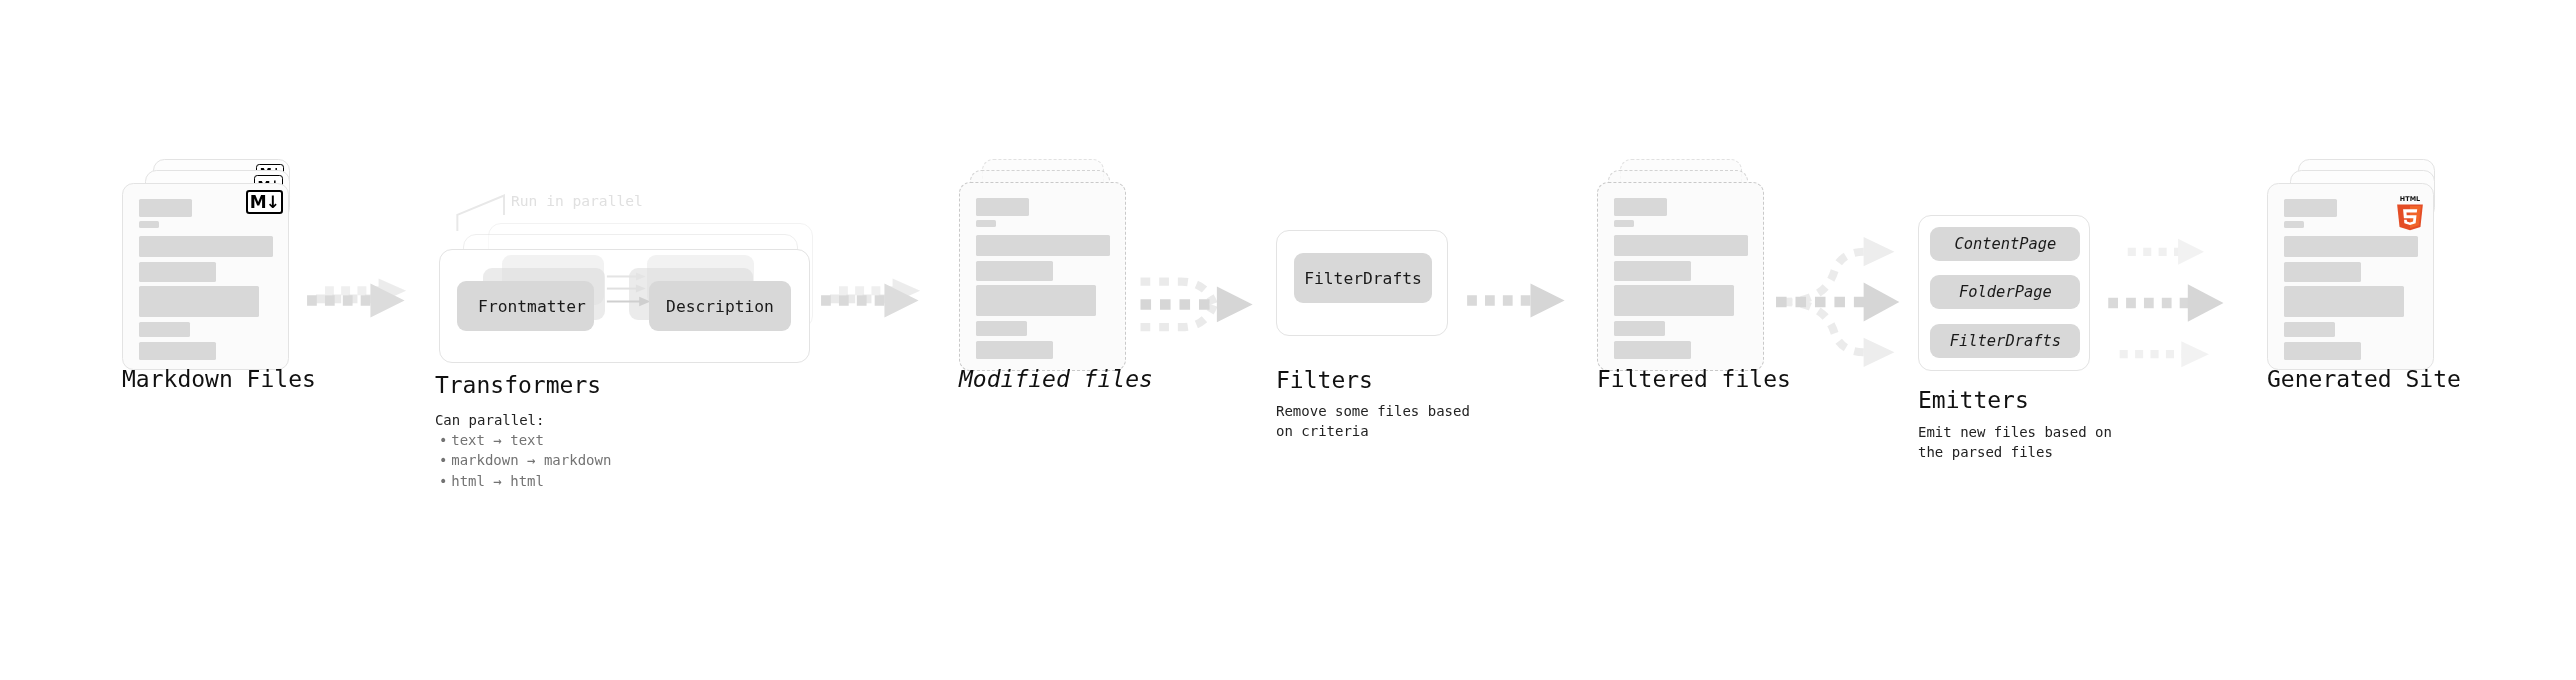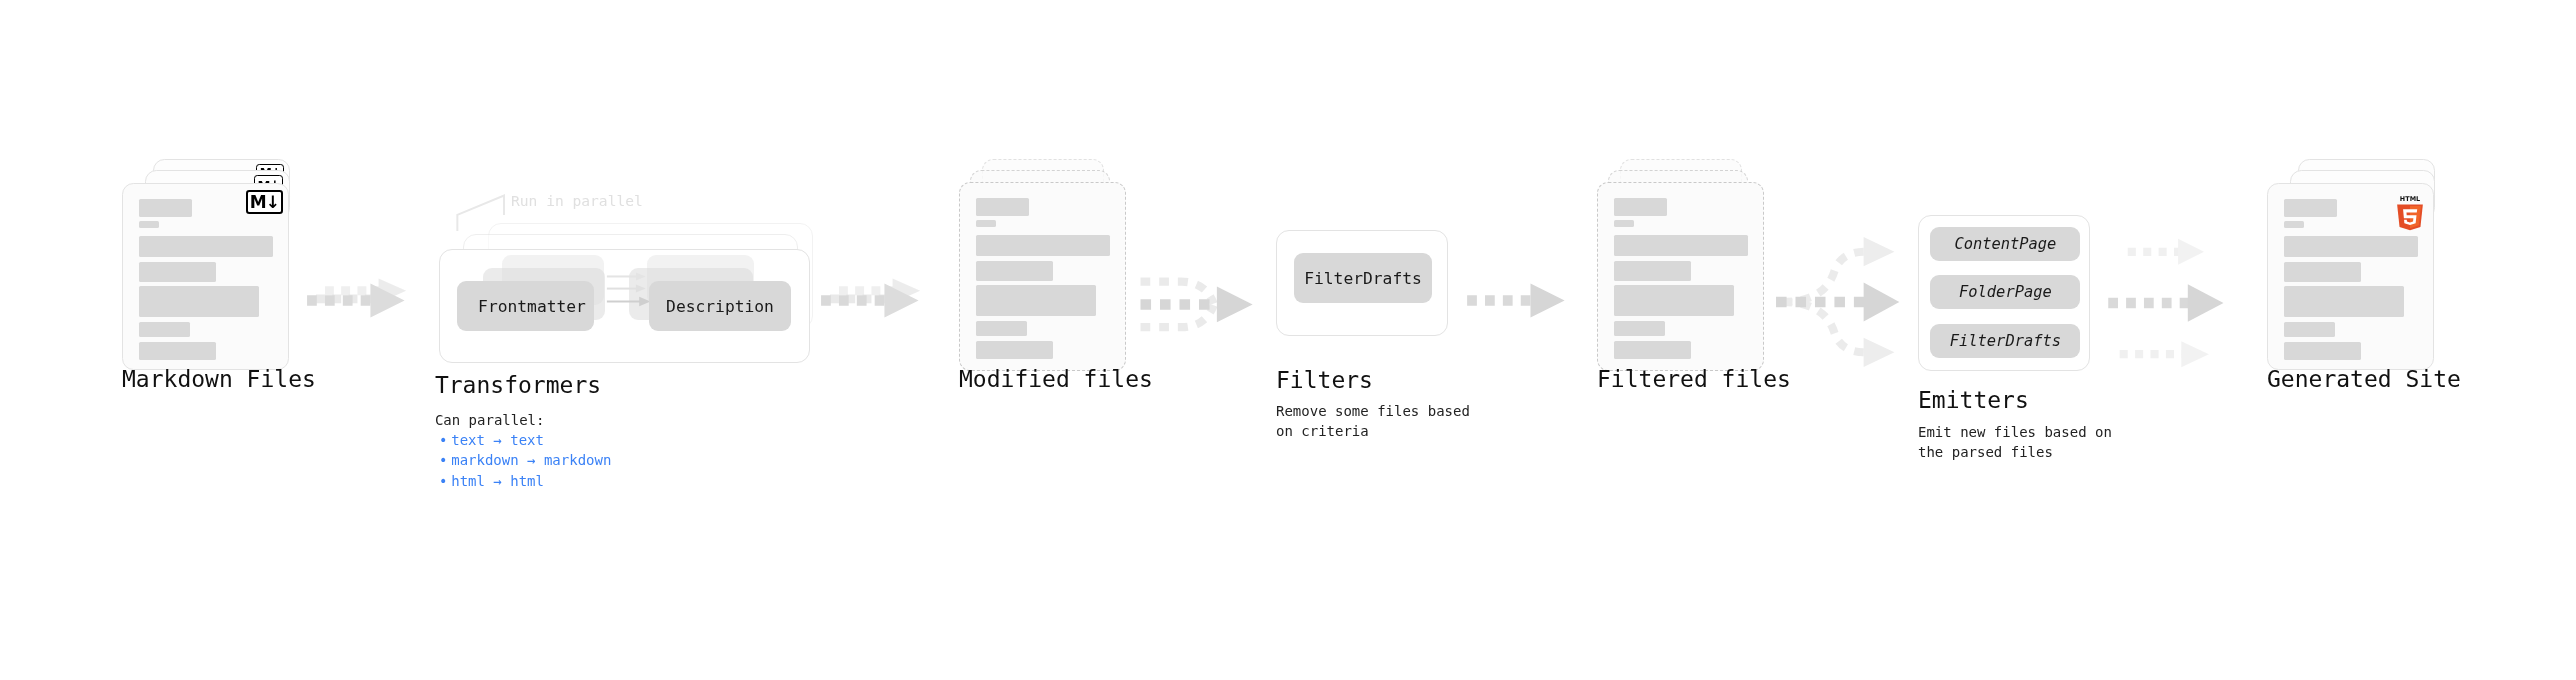--- a/index.html
+++ b/index.html
@@ -89,21 +89,21 @@
   }
   .note{
     position:absolute;
     font-size:14.6px;
     color:#e0e0e0;
     white-space:nowrap;
     font-family:"DejaVu Sans Mono","Liberation Mono",monospace;
   }
   .bullets{
     position:absolute;
-    font-size:14px;line-height:20.3px;color:#3b82f6;
+    font-size:14px;line-height:20.3px;color:#737373;
     font-family:"DejaVu Sans Mono","Liberation Mono",monospace;
   }
   .bullets ul{margin:0;padding-left:16.3px;list-style:none;}
   .bullets li{position:relative;white-space:pre;}
   .bullets li:before{content:"\2022";position:absolute;left:-12.2px;}
 
   svg{display:block;overflow:visible;}
 </style>
 </head>
 <body>
@@ -227,21 +227,21 @@
       <div class="sheet doccard dashed" style="left:0px;top:23px;width:167px;height:189px;">
         <div class="skel" style="left:16.3px;top:14.6px;width:53px;height:18px;"></div>
         <div class="skel" style="left:16.3px;top:37px;width:19.5px;height:6.5px;"></div>
         <div class="skel" style="left:16.3px;top:52px;width:134px;height:21px;"></div>
         <div class="skel" style="left:16.3px;top:78px;width:77px;height:19.5px;"></div>
         <div class="skel" style="left:16.3px;top:102px;width:120px;height:31px;"></div>
         <div class="skel" style="left:16.3px;top:138px;width:51px;height:14.6px;"></div>
         <div class="skel" style="left:16.3px;top:158px;width:77px;height:18px;"></div>
       </div>
     </div>
-    <div class="title" style="left:0px;top:207px;">Modified files</div>
+    <div class="title" style="left:0px;top:207px;font-style:italic;">Modified files</div>
   </div>
 
   <div class="stage" style="left:1134px;top:241px;">
     <svg width="130" height="126" viewBox="0 0 160 155" aria-hidden="true">
       <g fill="none" stroke="#e7e7e7" stroke-width="10" stroke-dasharray="12 11" opacity="0.85">
         <path d="M8 50 L58 50 Q88 50 98 77"></path>
         <path d="M8 106 L58 106 Q88 106 98 79"></path>
       </g>
       <line x1="8" y1="78" x2="105" y2="78" stroke="#d6d6d6" stroke-width="13" stroke-dasharray="13 11"></line>
       <polygon points="102,56 146,78 102,100" fill="#d6d6d6"></polygon>

